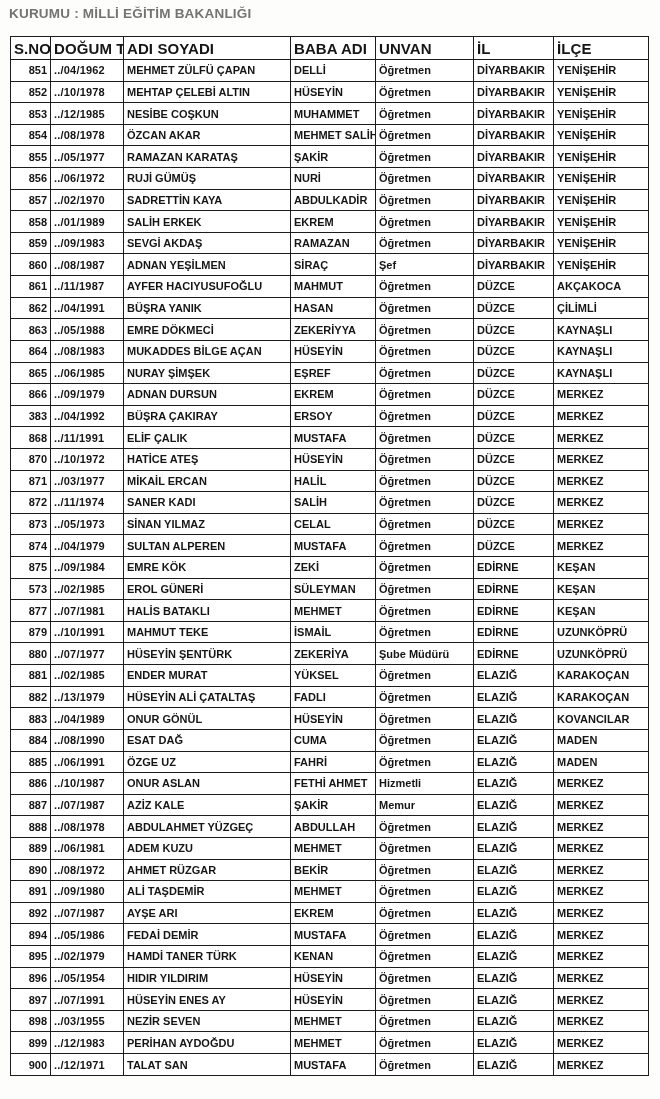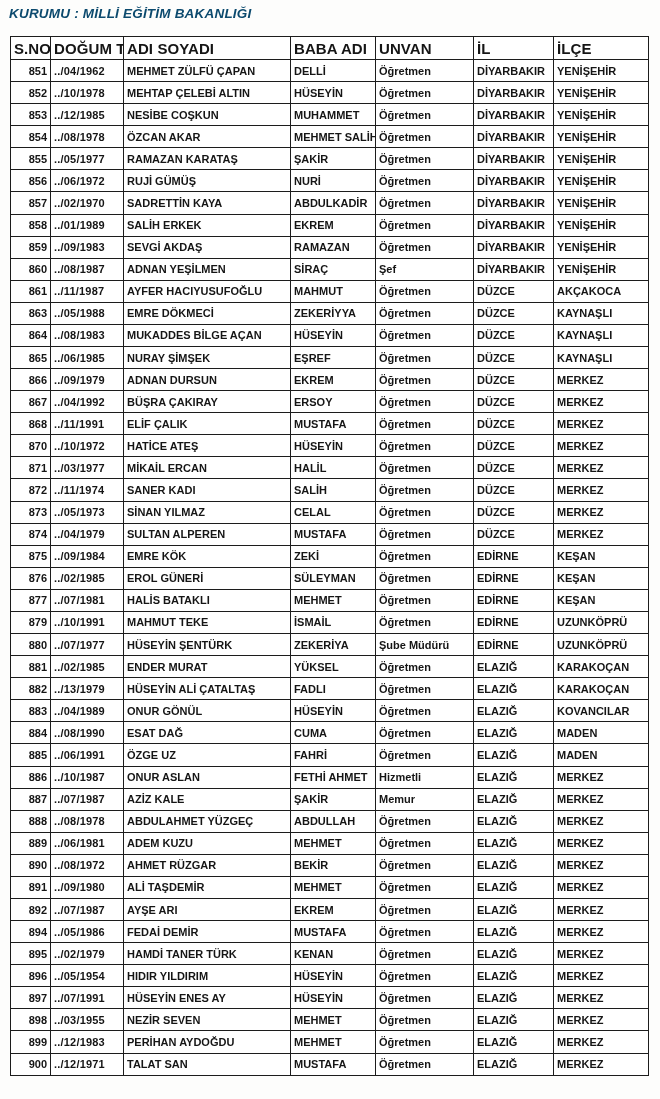--- a/index.html
+++ b/index.html
@@ -16,22 +16,21 @@
     overflow: hidden;
     color: #141414;
   }
   .doc-title {
     position: absolute;
     left: 9px;
     top: 6px;
     font-size: 13.5px;
     font-weight: 700;
     letter-spacing: 0.2px;
-    color: #0c4a6e;
-    font-style: italic;
+    color: #737373;
   }
   table.roster {
     position: absolute;
     left: 10px;
     top: 36px;
     width: 638px;
     height: 1040px;
     border-collapse: collapse;
     table-layout: fixed;
     background: #fff;
@@ -197,20 +196,29 @@
     <tr>
       <td class="c-sno">861</td>
       <td class="c-date">../11/1987</td>
       <td class="c-name">AYFER HACIYUSUFOĞLU</td>
       <td class="c-baba">MAHMUT</td>
       <td class="c-unvan">Öğretmen</td>
       <td class="c-il">DÜZCE</td>
       <td class="c-ilce">AKÇAKOCA</td>
     </tr>
 
+    <tr>
+      <td class="c-sno">862</td>
+      <td class="c-date">../04/1991</td>
+      <td class="c-name">BÜŞRA YANIK</td>
+      <td class="c-baba">HASAN</td>
+      <td class="c-unvan">Öğretmen</td>
+      <td class="c-il">DÜZCE</td>
+      <td class="c-ilce">ÇİLİMLİ</td>
+    </tr>
 
     <tr>
       <td class="c-sno">863</td>
       <td class="c-date">../05/1988</td>
       <td class="c-name">EMRE DÖKMECİ</td>
       <td class="c-baba">ZEKERİYYA</td>
       <td class="c-unvan">Öğretmen</td>
       <td class="c-il">DÜZCE</td>
       <td class="c-ilce">KAYNAŞLI</td>
     </tr>
@@ -239,21 +247,21 @@
       <td class="c-sno">866</td>
       <td class="c-date">../09/1979</td>
       <td class="c-name">ADNAN DURSUN</td>
       <td class="c-baba">EKREM</td>
       <td class="c-unvan">Öğretmen</td>
       <td class="c-il">DÜZCE</td>
       <td class="c-ilce">MERKEZ</td>
     </tr>
 
     <tr>
-      <td class="c-sno">867</td>
+      <td class="c-sno">383</td>
       <td class="c-date">../04/1992</td>
       <td class="c-name">BÜŞRA ÇAKIRAY</td>
       <td class="c-baba">ERSOY</td>
       <td class="c-unvan">Öğretmen</td>
       <td class="c-il">DÜZCE</td>
       <td class="c-ilce">MERKEZ</td>
     </tr>
 
     <tr>
       <td class="c-sno">868</td>
@@ -320,21 +328,21 @@
       <td class="c-sno">875</td>
       <td class="c-date">../09/1984</td>
       <td class="c-name">EMRE KÖK</td>
       <td class="c-baba">ZEKİ</td>
       <td class="c-unvan">Öğretmen</td>
       <td class="c-il">EDİRNE</td>
       <td class="c-ilce">KEŞAN</td>
     </tr>
 
     <tr>
-      <td class="c-sno">876</td>
+      <td class="c-sno">573</td>
       <td class="c-date">../02/1985</td>
       <td class="c-name">EROL GÜNERİ</td>
       <td class="c-baba">SÜLEYMAN</td>
       <td class="c-unvan">Öğretmen</td>
       <td class="c-il">EDİRNE</td>
       <td class="c-ilce">KEŞAN</td>
     </tr>
 
     <tr>
       <td class="c-sno">877</td>

